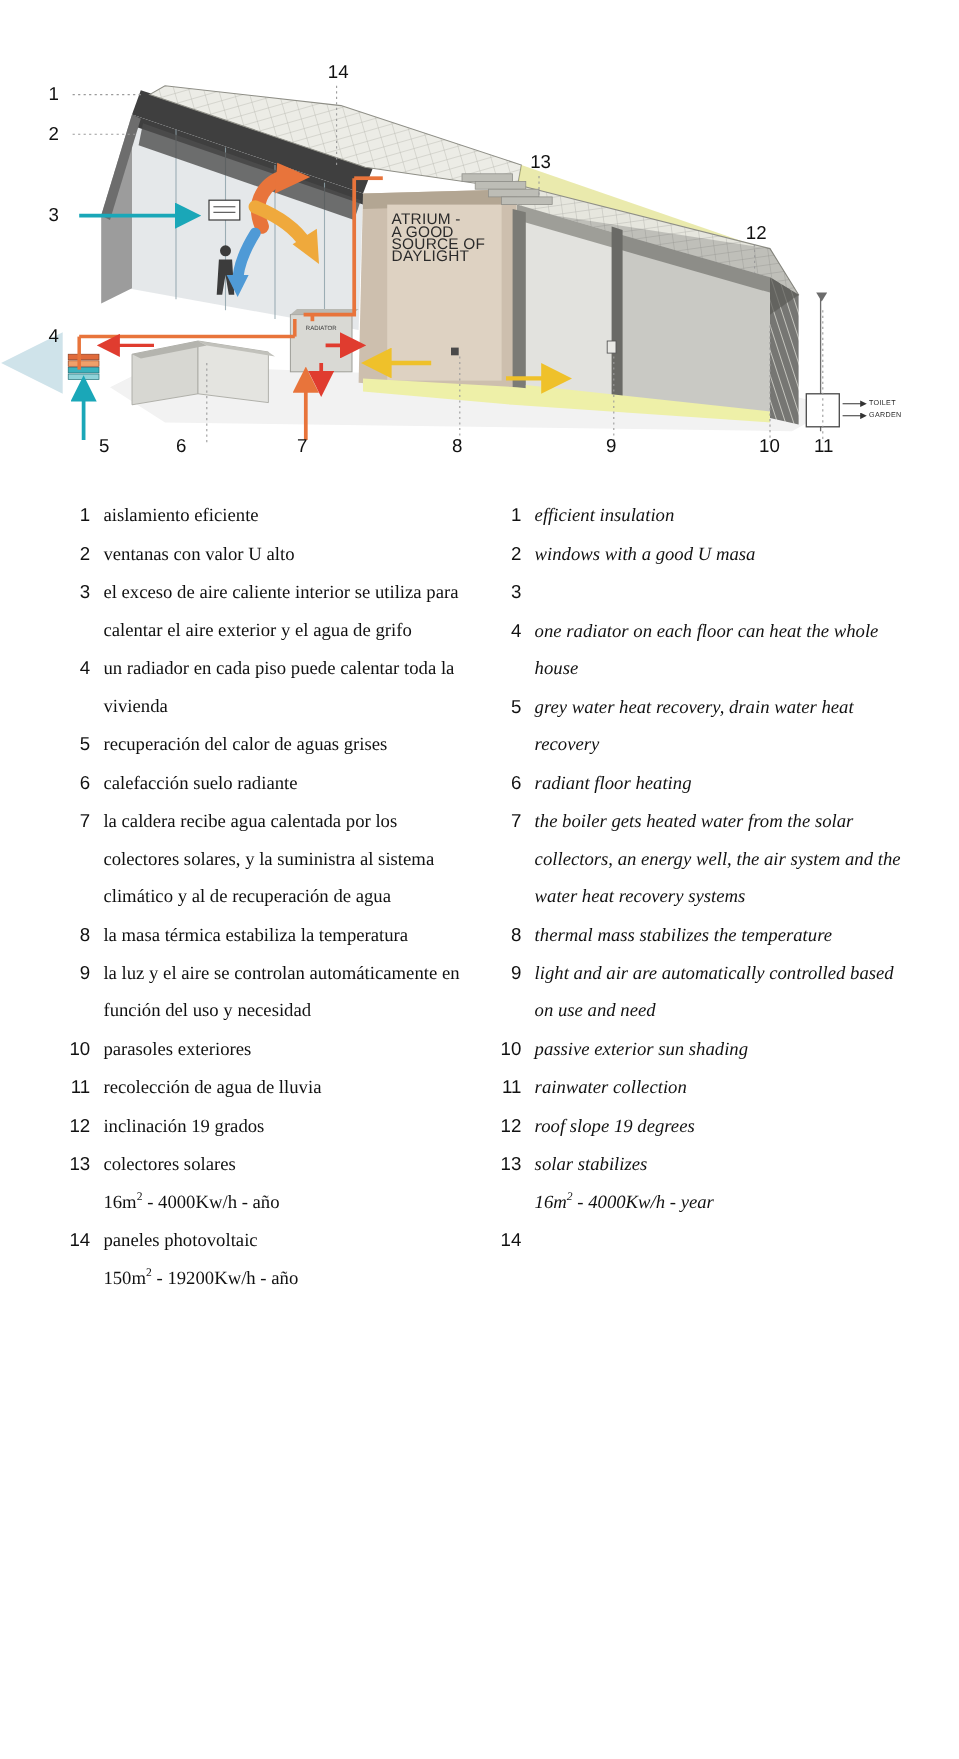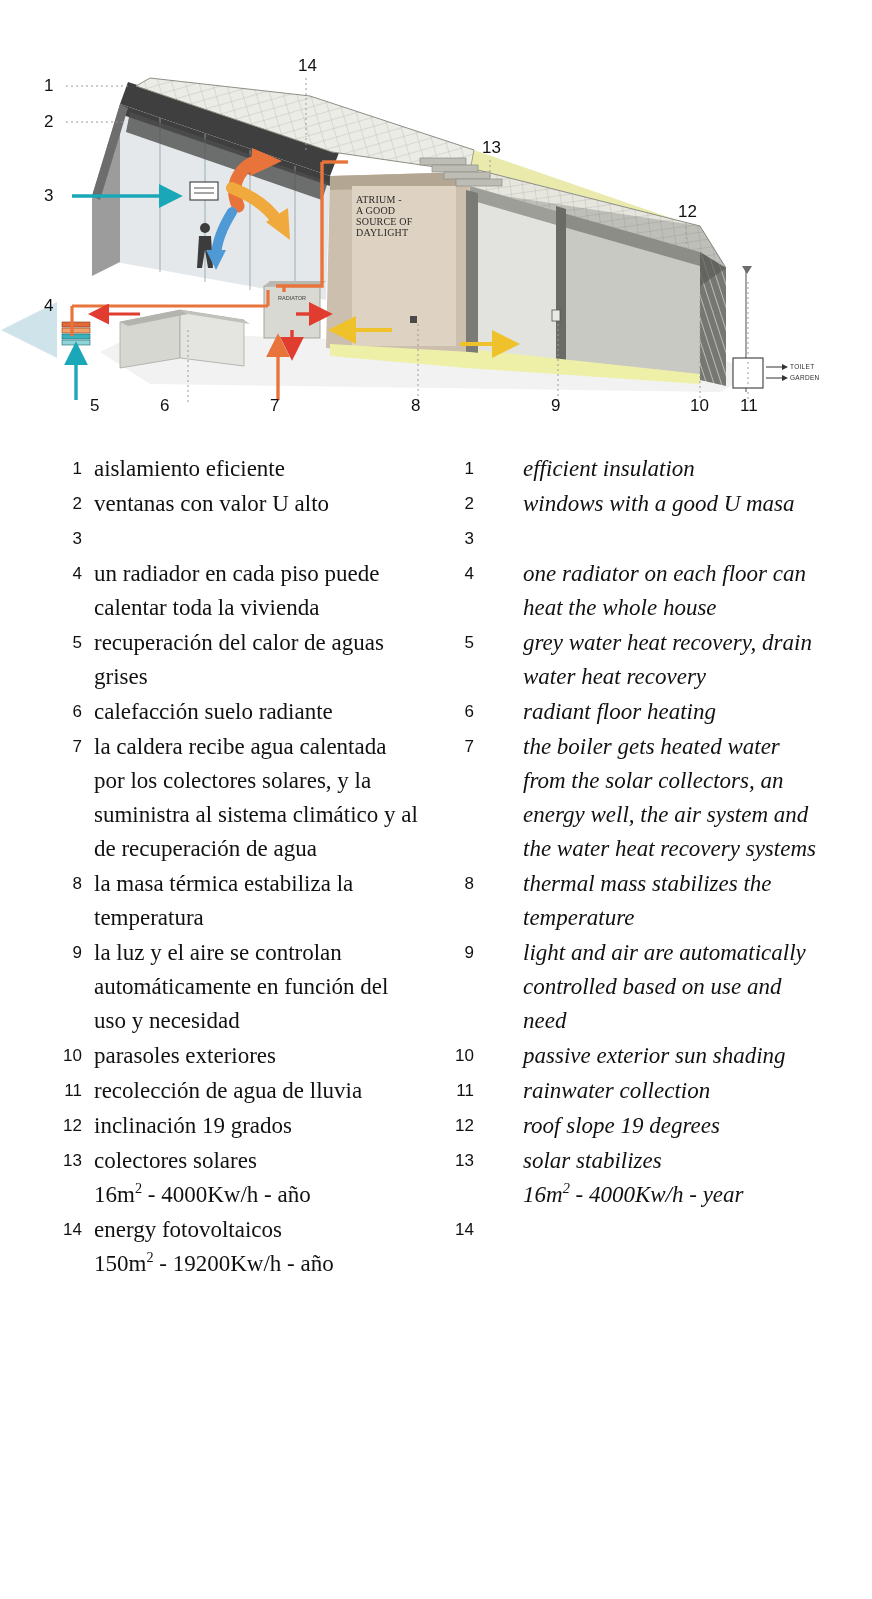--- a/index.html
+++ b/index.html
@@ -31,22 +31,22 @@
   .callout-num {
     position: absolute;
     font-family: "Liberation Sans", sans-serif;
     font-size: 17px;
     color: #111;
     text-align: center;
   }
 
   .atrium-label {
     position: absolute;
-    font-family: Liberation Serif, serif;
-    font-size: 10px;
+    font-family: Liberation Sans, sans-serif;
+    font-size: 14px;
     line-height: 11px;
     color: #2b2b2b;
     letter-spacing: 0.2px;
   }
   .toilet-label {
     position: absolute;
     font-family: "Liberation Sans", sans-serif;
     font-size: 6.5px;
     line-height: 9px;
     color: #2b2b2b;
@@ -77,27 +77,26 @@
     text-align: right;
     padding-right: 12px;
     font-family: "Liberation Sans", sans-serif;
     font-size: 17px;
     line-height: 34px;
     color: #111;
   }
   .legend-text {
     flex: 1 1 auto;
     font-family: "Liberation Serif", serif;
-    font-size: 23px;
+    font-size: 17px;
     line-height: 34px;
     color: #111;
   }
   .legend-col.en .legend-text {
     font-style: italic;
-    margin-left: 37px;
   }
   .legend-text sup {
     font-size: 0.62em;
     vertical-align: super;
     line-height: 0;
   }
 </style>
 </head>
 <body>
 
@@ -303,20 +302,21 @@
     <div class="legend-item">
       <div class="legend-num">1</div>
       <div class="legend-text">aislamiento eficiente</div>
     </div>
     <div class="legend-item">
       <div class="legend-num">2</div>
       <div class="legend-text">ventanas con valor U alto</div>
     </div>
     <div class="legend-item">
       <div class="legend-num">3</div>
+      <div class="legend-text">el exceso de aire caliente interior se utiliza para calentar el aire exterior y el agua de grifo</div>
     </div>
     <div class="legend-item">
       <div class="legend-num">4</div>
       <div class="legend-text">un radiador en cada piso puede calentar toda la vivienda</div>
     </div>
     <div class="legend-item">
       <div class="legend-num">5</div>
       <div class="legend-text">recuperación del calor de aguas grises</div>
     </div>
     <div class="legend-item">
@@ -350,21 +350,21 @@
     <div class="legend-item">
       <div class="legend-num">13</div>
       <div class="legend-text">
         <span>colectores solares</span><br>
         <span>16m<sup>2</sup> - 4000Kw/h - año</span>
       </div>
     </div>
     <div class="legend-item">
       <div class="legend-num">14</div>
       <div class="legend-text">
-        <span>energy fotovoltaicos</span><br>
+        <span>paneles photovoltaic</span><br>
         <span>150m<sup>2</sup> - 19200Kw/h - año</span>
       </div>
     </div>
   </div>
 
   <div class="legend-col en">
     <div class="legend-item">
       <div class="legend-num">1</div>
       <div class="legend-text">efficient insulation</div>
     </div>

